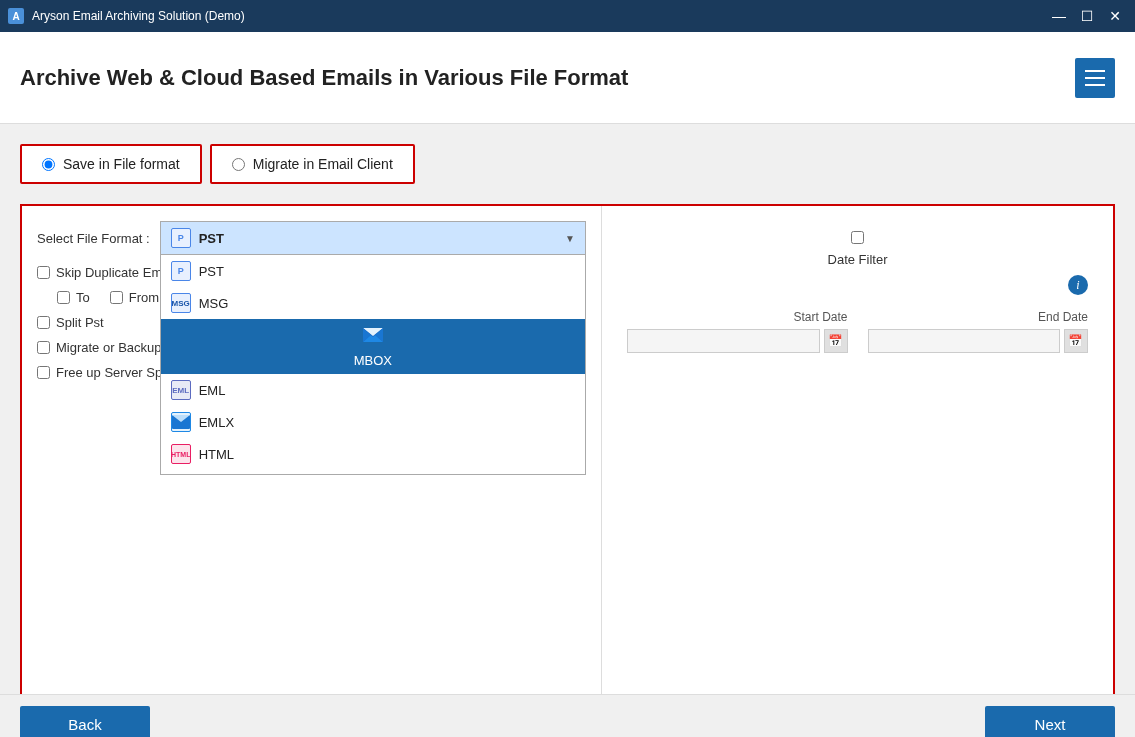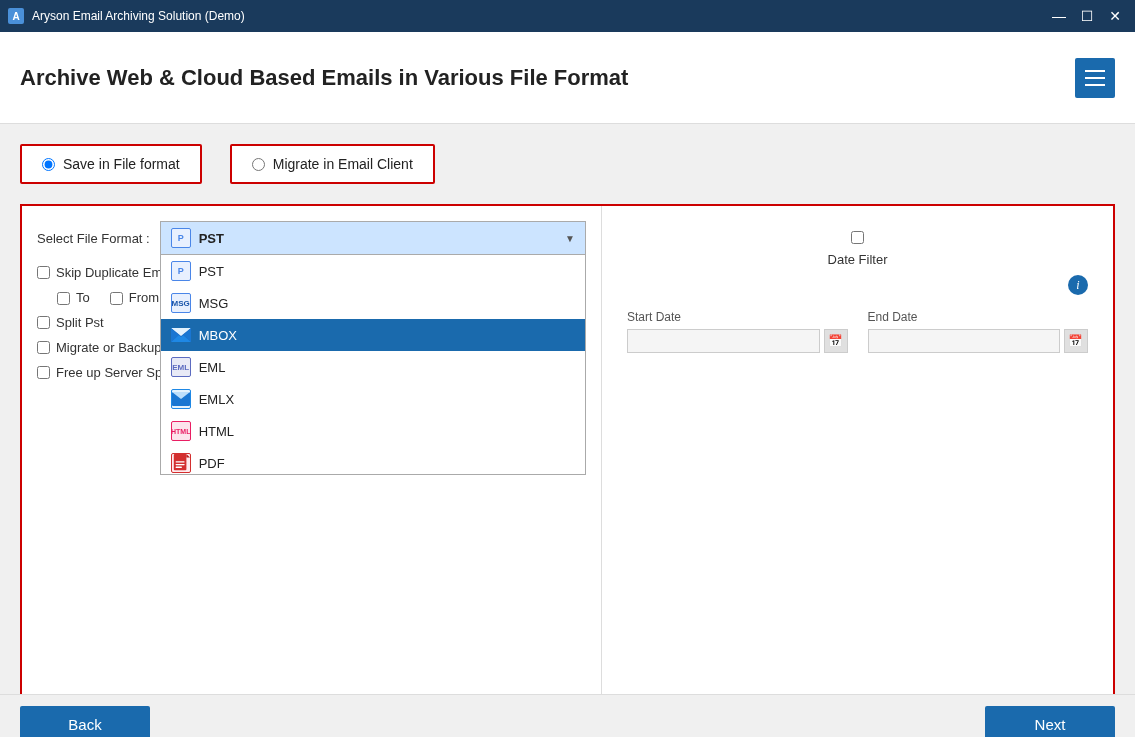--- a/index.html
+++ b/index.html
@@ -98,21 +98,21 @@
     
     .main-content {
       padding: 20px;
       height: calc(737px - 32px - 75px - 60px);
       overflow: hidden;
     }
 
     
     .radio-options {
       display: flex;
-      gap: 28px;
+      gap: 8px;
       margin-bottom: 20px;
     }
     .radio-option {
       display: flex;
       align-items: center;
       gap: 8px;
       border: 2px solid #cc0000;
       padding: 10px 20px;
       cursor: pointer;
       background: white;
@@ -224,21 +224,21 @@
     }
     .dropdown-list-item {
       display: flex;
       align-items: center;
       gap: 8px;
       padding: 6px 10px;
       cursor: pointer;
       font-size: 13px;
       color: #222;
     }
-    .dropdown-list-item.selected { background: #1a6aad; color: white; }
+    .dropdown-list-item.selected { background: #1a6aad; color: white; flex-direction: column; }
 
     
     .dropdown-list::-webkit-scrollbar { width: 8px; }
     .dropdown-list::-webkit-scrollbar-track { background: #f1f1f1; }
     .dropdown-list::-webkit-scrollbar-thumb { background: #aaa; }
 
     
     .checkbox-row {
       display: flex;
       align-items: center;
@@ -250,21 +250,21 @@
     .checkbox-row input[type="checkbox"] { cursor: pointer; }
     .checkbox-sub-row {
       display: flex;
       align-items: center;
       gap: 20px;
       margin-left: 20px;
       margin-bottom: 8px;
     }
     .checkbox-sub-item {
       display: flex;
-      align-items: flex-end;
+      align-items: center;
       gap: 6px;
       font-size: 13px;
       color: #333;
     }
 
     
     .date-filter-section {
       padding: 10px;
     }
     .date-filter-header {
@@ -300,21 +300,21 @@
     }
     .date-field-group {
       display: flex;
       flex-direction: column;
       gap: 5px;
       flex: 1;
     }
     .date-field-label {
       font-size: 12px;
       color: #555;
-      text-align: left;
+      text-align: right;
     }
     .date-input-row {
       display: flex;
       align-items: center;
       gap: 4px;
     }
     .date-input {
       flex: 1;
       padding: 4px 6px;
       border: 1px solid #ccc;

